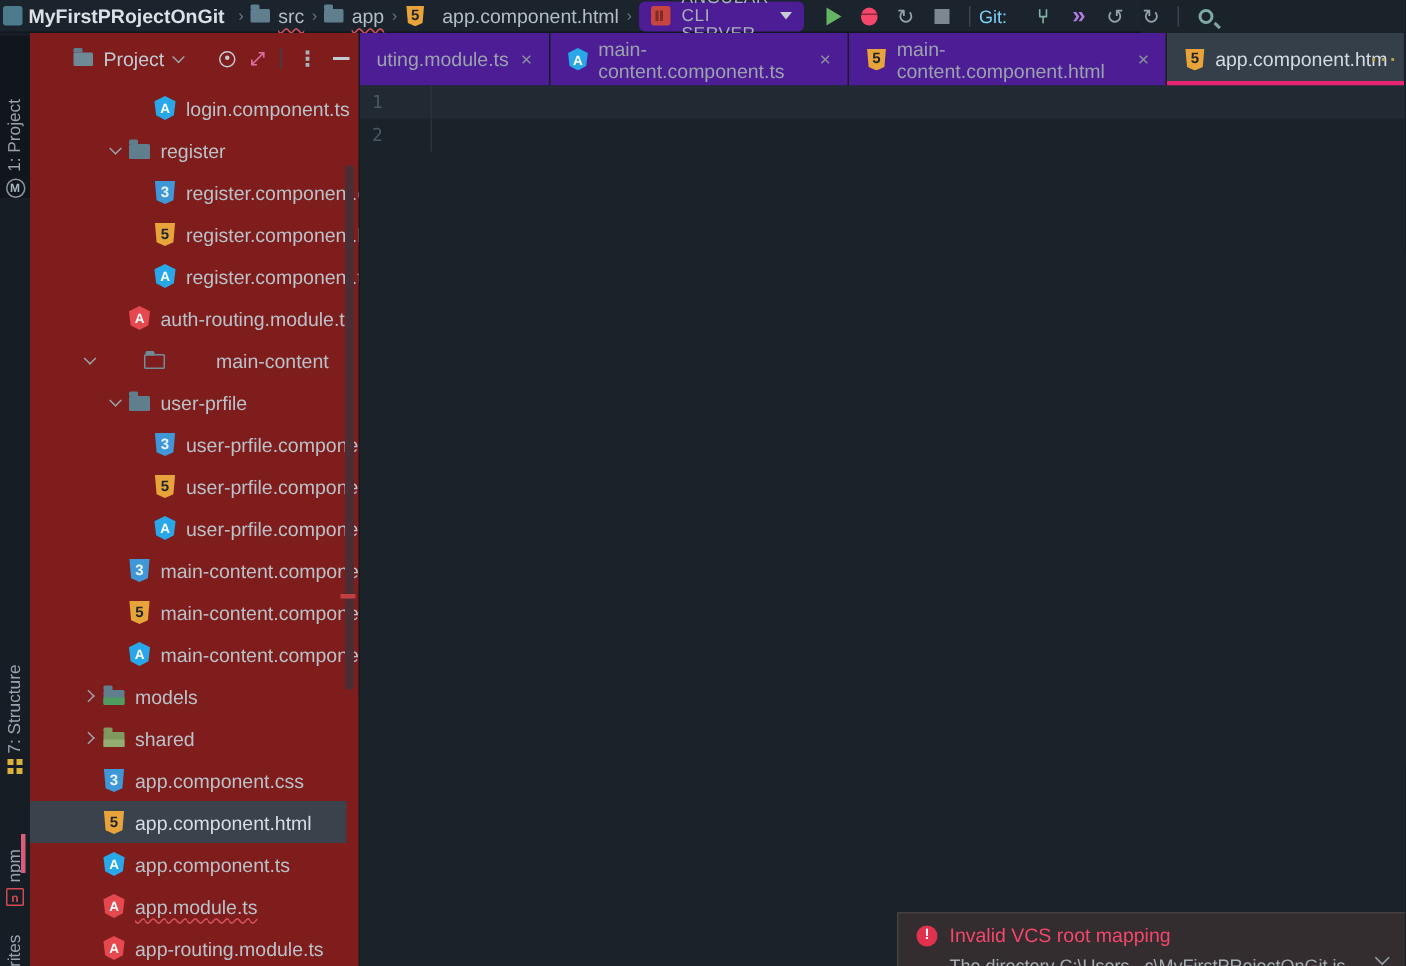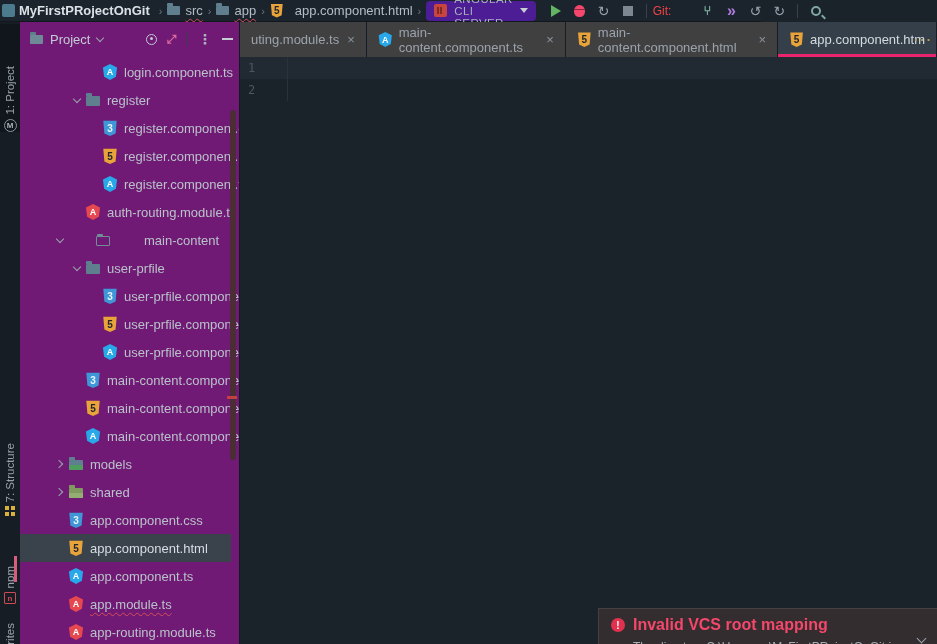--- a/index.html
+++ b/index.html
@@ -28,42 +28,42 @@
   .cli-ico::before{content:"";position:absolute;left:3px;top:3px;width:2px;height:7px;background:#7e2a27;box-shadow:3px 0 0 #7e2a27;}
   .runcfg-label{font-size:11.5px;color:#a7b1b9;letter-spacing:.4px;}
   .chev-down{width:0;height:0;border-left:4px solid transparent;border-right:4px solid transparent;border-top:5px solid #c6cdd3;}
   .tbi{width:24px;height:18px;display:flex;align-items:center;justify-content:center;flex:none;}
   .i-play{width:0;height:0;border-top:6px solid transparent;border-bottom:6px solid transparent;border-left:10px solid var(--run-green);}
   .i-bug{width:11px;height:12px;border-radius:50% 50% 46% 46%;background:var(--error-red);position:relative;}
   .i-bug::before{content:"";position:absolute;left:0;top:4px;width:11px;height:1.5px;background:#8e2540;}
   .i-rerun,.i-vcs{font-size:14px;color:#97a1aa;line-height:1;}
   .i-stop{width:10px;height:10px;background:#7d8791;}
   .vdiv{width:1px;height:14px;background:#39424b;margin:0 6px;flex:none;}
-  .git-label{font-size:12px;color:#ef4444;margin-right:24px;}
+  .git-label{font-size:12px;color:#7dd3fc;margin-right:12px;}
   .i-branch{color:#7fb3a3;font-size:13px;font-weight:bold;}
   .i-push{color:var(--git-purple);font-size:16px;font-weight:bold;line-height:1;}
   .i-search{position:relative;width:10px;height:10px;border:2px solid #7fa8a3;border-radius:50%;}
   .i-search::after{content:"";position:absolute;left:8px;top:8px;width:5px;height:2px;background:#7fa8a3;transform:rotate(45deg);}
 
   
   .stripe{position:absolute;left:0;top:22px;width:20px;height:622px;background:#161d24;}
   .stripe-btn{position:absolute;left:0;width:20px;display:flex;flex-direction:column;align-items:center;justify-content:flex-end;gap:4px;cursor:pointer;}
   .stripe-btn.sel{background:#10161c;}
   .vlabel{writing-mode:vertical-rl;transform:rotate(180deg);font-size:11.5px;color:#9aa3ab;white-space:nowrap;}
   .sb-project{top:2px;height:108px;}
   .sb-structure{top:392px;height:104px;}
   .sb-npm{top:534px;height:48px;}
   .sb-favorites{top:588px;height:60px;}
   .i-proj-m{width:13px;height:13px;border:1px solid #8b959e;border-radius:50%;color:#aab4bc;font-size:8px;font-weight:bold;display:flex;align-items:center;justify-content:center;}
   .i-structure{width:4px;height:4px;background:var(--warn-yellow);box-shadow:6px 0 0 var(--warn-yellow),0 6px 0 var(--warn-yellow),6px 6px 0 var(--warn-yellow);margin:0 6px 8px 0;}
   .i-npm{width:12px;height:12px;border:1px solid #cf4a52;color:#cf4a52;font-size:8px;font-weight:bold;display:flex;align-items:center;justify-content:center;border-radius:1px;}
   .stripe-indicator{position:absolute;left:14px;top:534px;width:3px;height:26px;background:#d85c7c;}
 
   
-  .panel{position:absolute;left:20px;top:22px;width:220px;height:622px;background:#701a75;border-right:1px solid #141a20;overflow:hidden;}
+  .panel{position:absolute;left:20px;top:22px;width:220px;height:622px;background:#7f1d1d;border-right:1px solid #141a20;overflow:hidden;padding-left:19px;}
   .panel-head{height:34px;display:flex;align-items:center;padding:0 6px 0 10px;color:#c3ccd3;font-size:13px;}
   .panel-head .mini-folder{background:#6d8a96;margin-right:7px;}
   .panel-head .chev{width:6px;height:6px;border-right:1.5px solid #9aa5ad;border-bottom:1.5px solid #9aa5ad;transform:rotate(45deg);margin:-2px 0 0 7px;}
   .ph-icons{margin-left:auto;display:flex;align-items:center;gap:10px;}
   .i-target{width:11px;height:11px;border:1.5px solid #c3ccd3;border-radius:50%;position:relative;}
   .i-target::after{content:"";position:absolute;left:2.5px;top:2.5px;width:3px;height:3px;border-radius:50%;background:#c3ccd3;}
   .i-collapse{color:#e06c9f;font-size:12px;font-weight:bold;transform:rotate(90deg);}
   .i-kebab{color:#aab4bc;font-size:14px;font-weight:bold;letter-spacing:0;}
   .i-minus{width:11px;height:2px;background:#c3ccd3;}
 
@@ -85,39 +85,39 @@
   .icon-folder-open .fold{background:transparent;border:1px solid #708c99;}
   .icon-folder-open .fold::before{background:#708c99;}
   .icon-folder-models .fold::after{content:"";position:absolute;left:0;bottom:0;width:100%;height:55%;background:#4f9d5f;border-radius:0 0 1px 1px;}
   .icon-folder-shared .fold{background:#7f995f;}
   .icon-folder-shared .fold::after{content:"";position:absolute;left:0;bottom:0;width:100%;height:55%;background:#93ad72;}
   .panel-scrollbar{position:absolute;right:3px;top:88px;width:6px;height:350px;background:#4b2d36;border-radius:3px;}
   .scroll-mark{position:absolute;right:2px;top:374px;width:10px;height:3px;background:#c24043;}
 
   
   .editor-region{position:absolute;left:240px;top:22px;width:697px;height:622px;background:#1a222a;}
-  .tabbar{height:35px;display:flex;background:#404040;position:relative;}
+  .tabbar{height:35px;display:flex;background:#4c1d95;position:relative;}
   .tab{display:flex;align-items:center;gap:6px;padding:0 11px;font-size:13px;color:#9aa3ac;border-right:1px solid #161d24;cursor:pointer;}
   .tab .fico{margin-right:0;width:15px;height:15px;}
   .tab.active{background:#343f49;color:#d4dbe0;box-shadow:inset 0 -3px 0 var(--accent-pink);}
   .tab-close{color:#8a949d;font-size:13px;margin-left:2px;}
   .tabs-overflow{position:absolute;right:4px;top:0;height:35px;display:flex;align-items:center;color:#b9a14b;font-weight:bold;letter-spacing:2px;font-size:13px;cursor:pointer;}
   .hidden-tabs-chev{position:absolute;right:8px;top:40px;width:7px;height:7px;border-right:2px solid #4da58a;border-bottom:2px solid #4da58a;transform:rotate(45deg);cursor:pointer;}
 
   .editor{position:absolute;top:35px;left:0;right:0;bottom:0;font-family:"DejaVu Sans Mono","Liberation Mono",monospace;font-size:13px;}
   .srcline{display:grid;grid-template-columns:48px 1fr;height:22px;align-items:center;}
   .srcline.active{background:#212a32;}
   .gut{color:#4b5661;font-size:12px;padding-left:8px;border-right:1px solid #2a323a;height:100%;display:flex;align-items:center;}
   .code{padding-left:8px;color:var(--code-tag);}
 
   
   .notif{position:absolute;right:0;top:608px;width:339px;height:60px;background:#332d2f;border:1px solid #473f41;border-right:none;padding:7px 10px 0 12px;}
   .notif-title-row{display:flex;align-items:center;gap:8px;}
   .i-error{width:14px;height:14px;border-radius:50%;background:#e0314f;color:#fff;font-size:10px;font-weight:bold;display:flex;align-items:center;justify-content:center;flex:none;}
-  .notif-title{color:var(--error-red);font-size:16px;font-weight:bold;}
+  .notif-title{color:var(--error-red);font-size:13px;font-weight:normal;}
   .notif-body{color:#a7afb6;font-size:12px;margin:6px 0 0 22px;white-space:nowrap;}
   .notif-chev{position:absolute;right:12px;top:26px;width:7px;height:7px;border-right:1.5px solid #9aa3ab;border-bottom:1.5px solid #9aa3ab;transform:rotate(45deg);cursor:pointer;}
 </style>
 </head>
 <body>
 
 <div class="app">
 
   <div class="titlebar">
     <span class="win-ico"></span>

